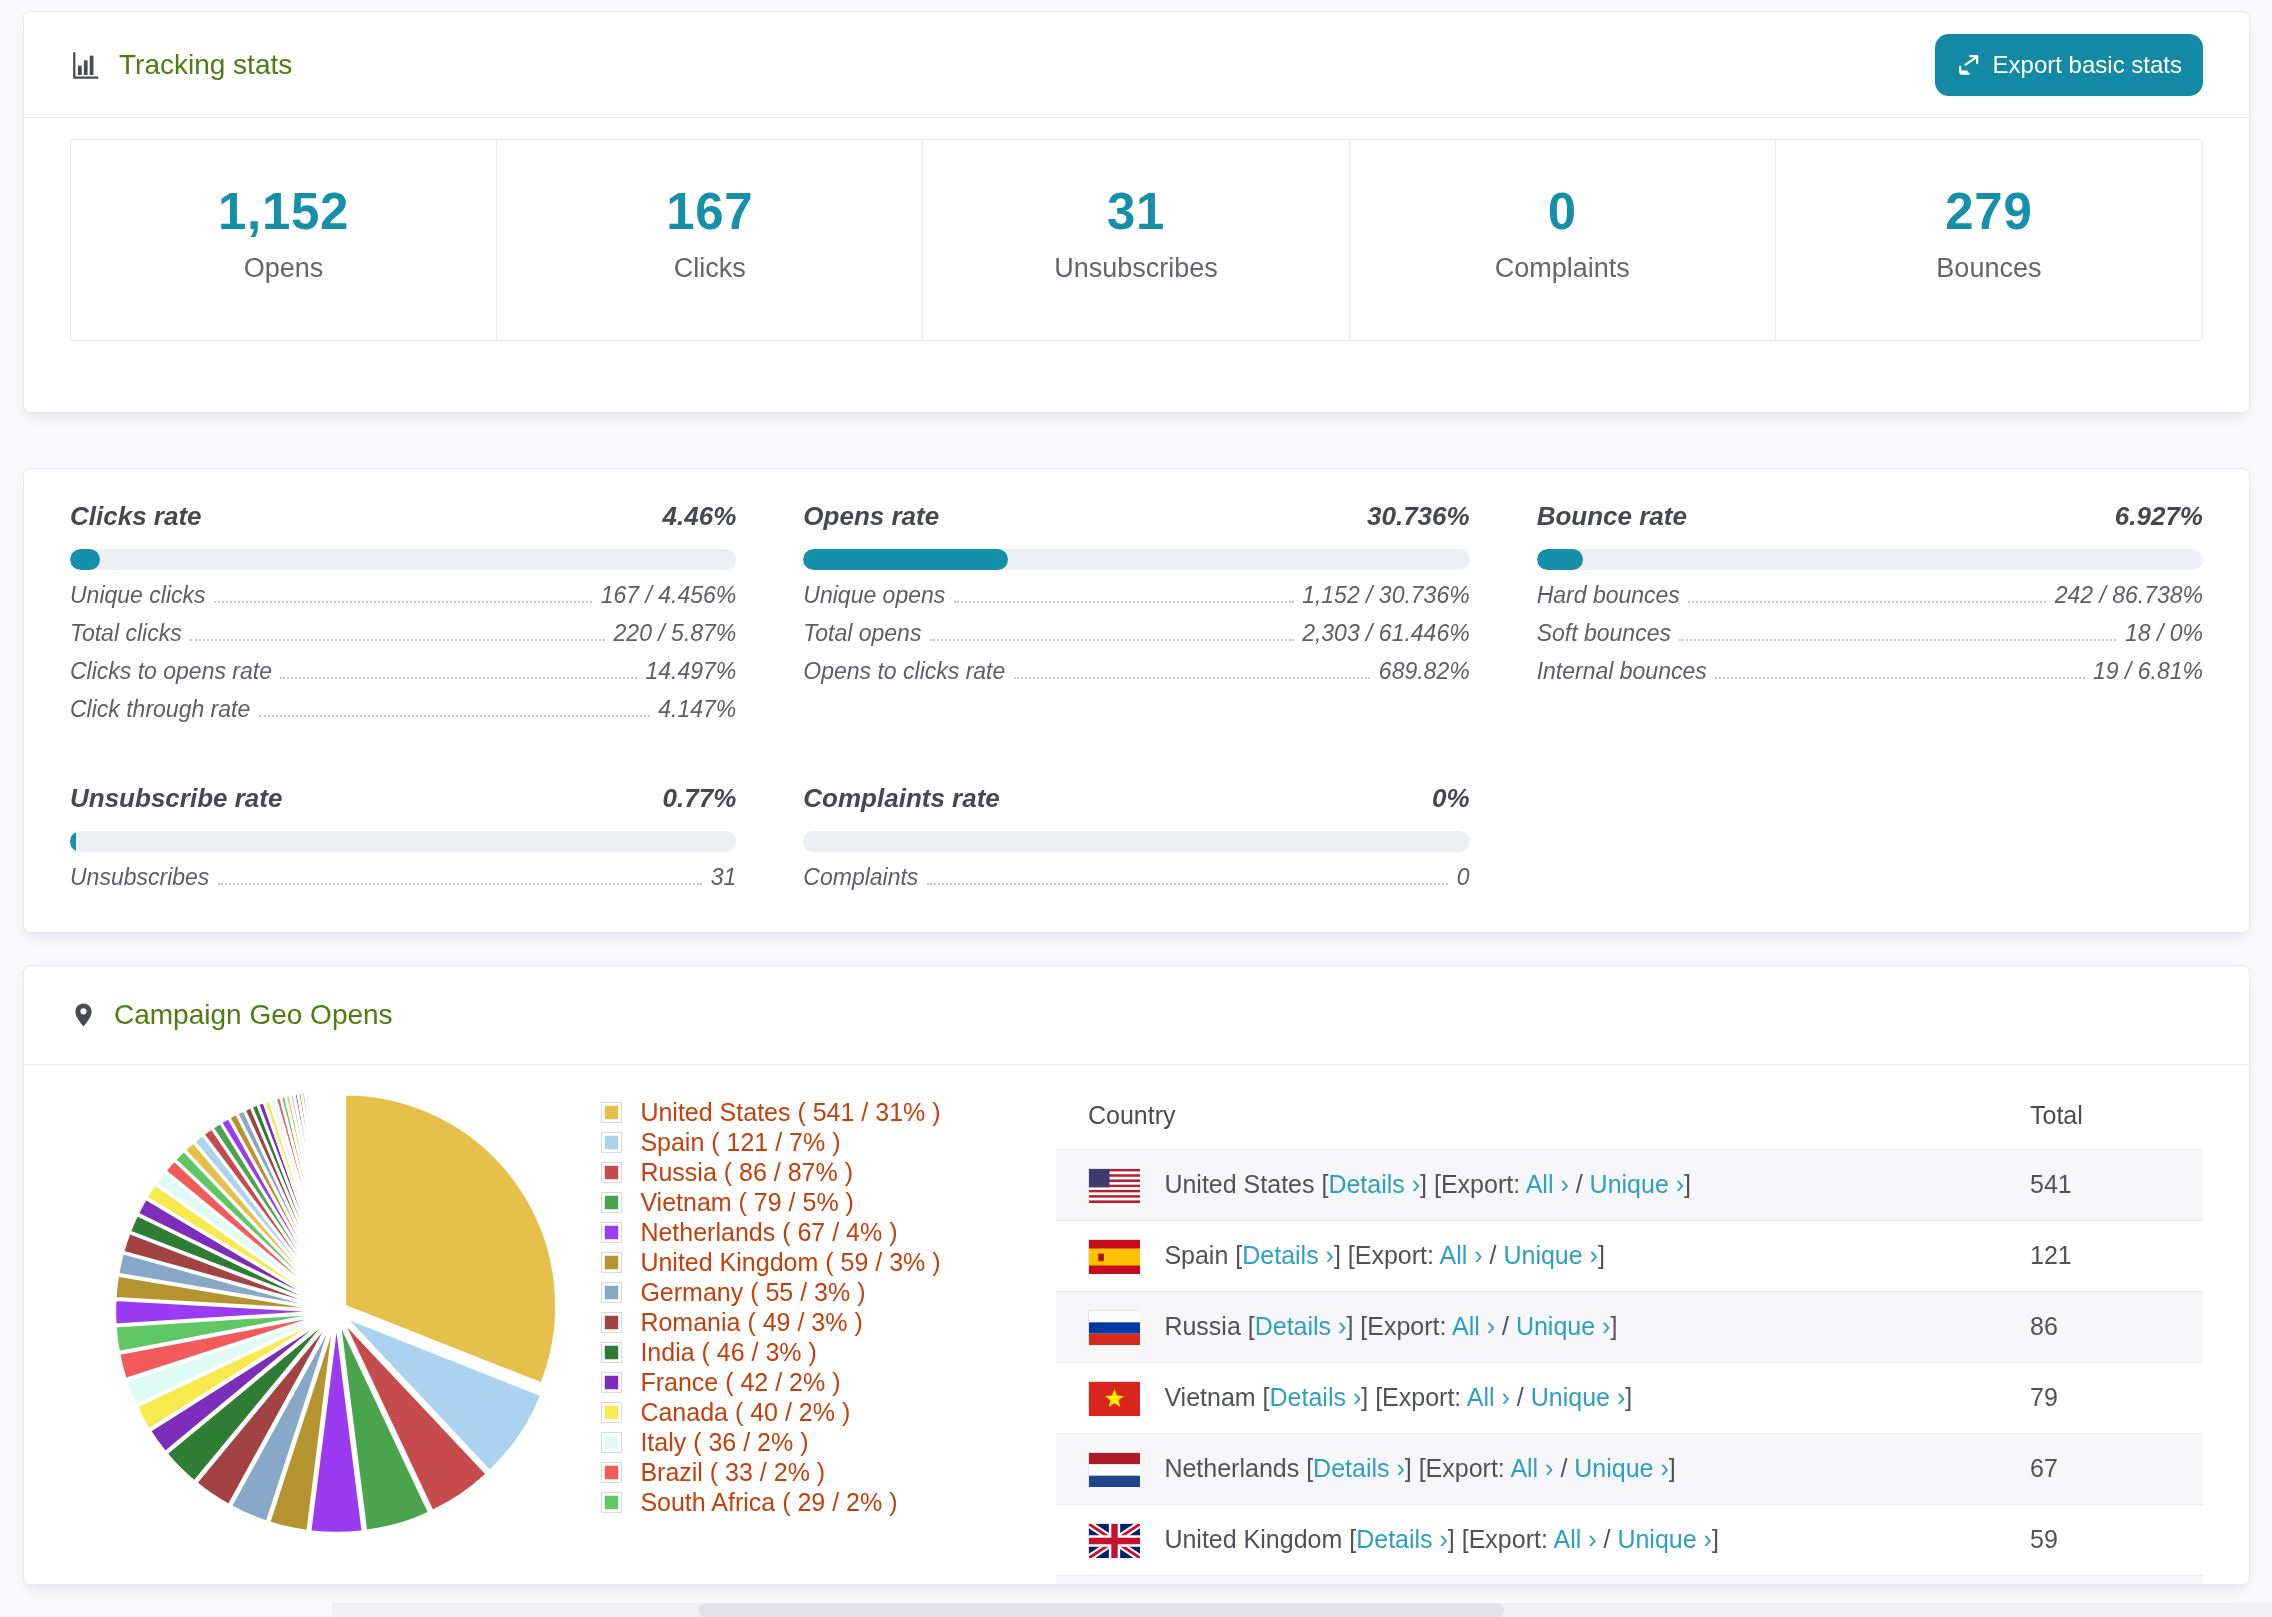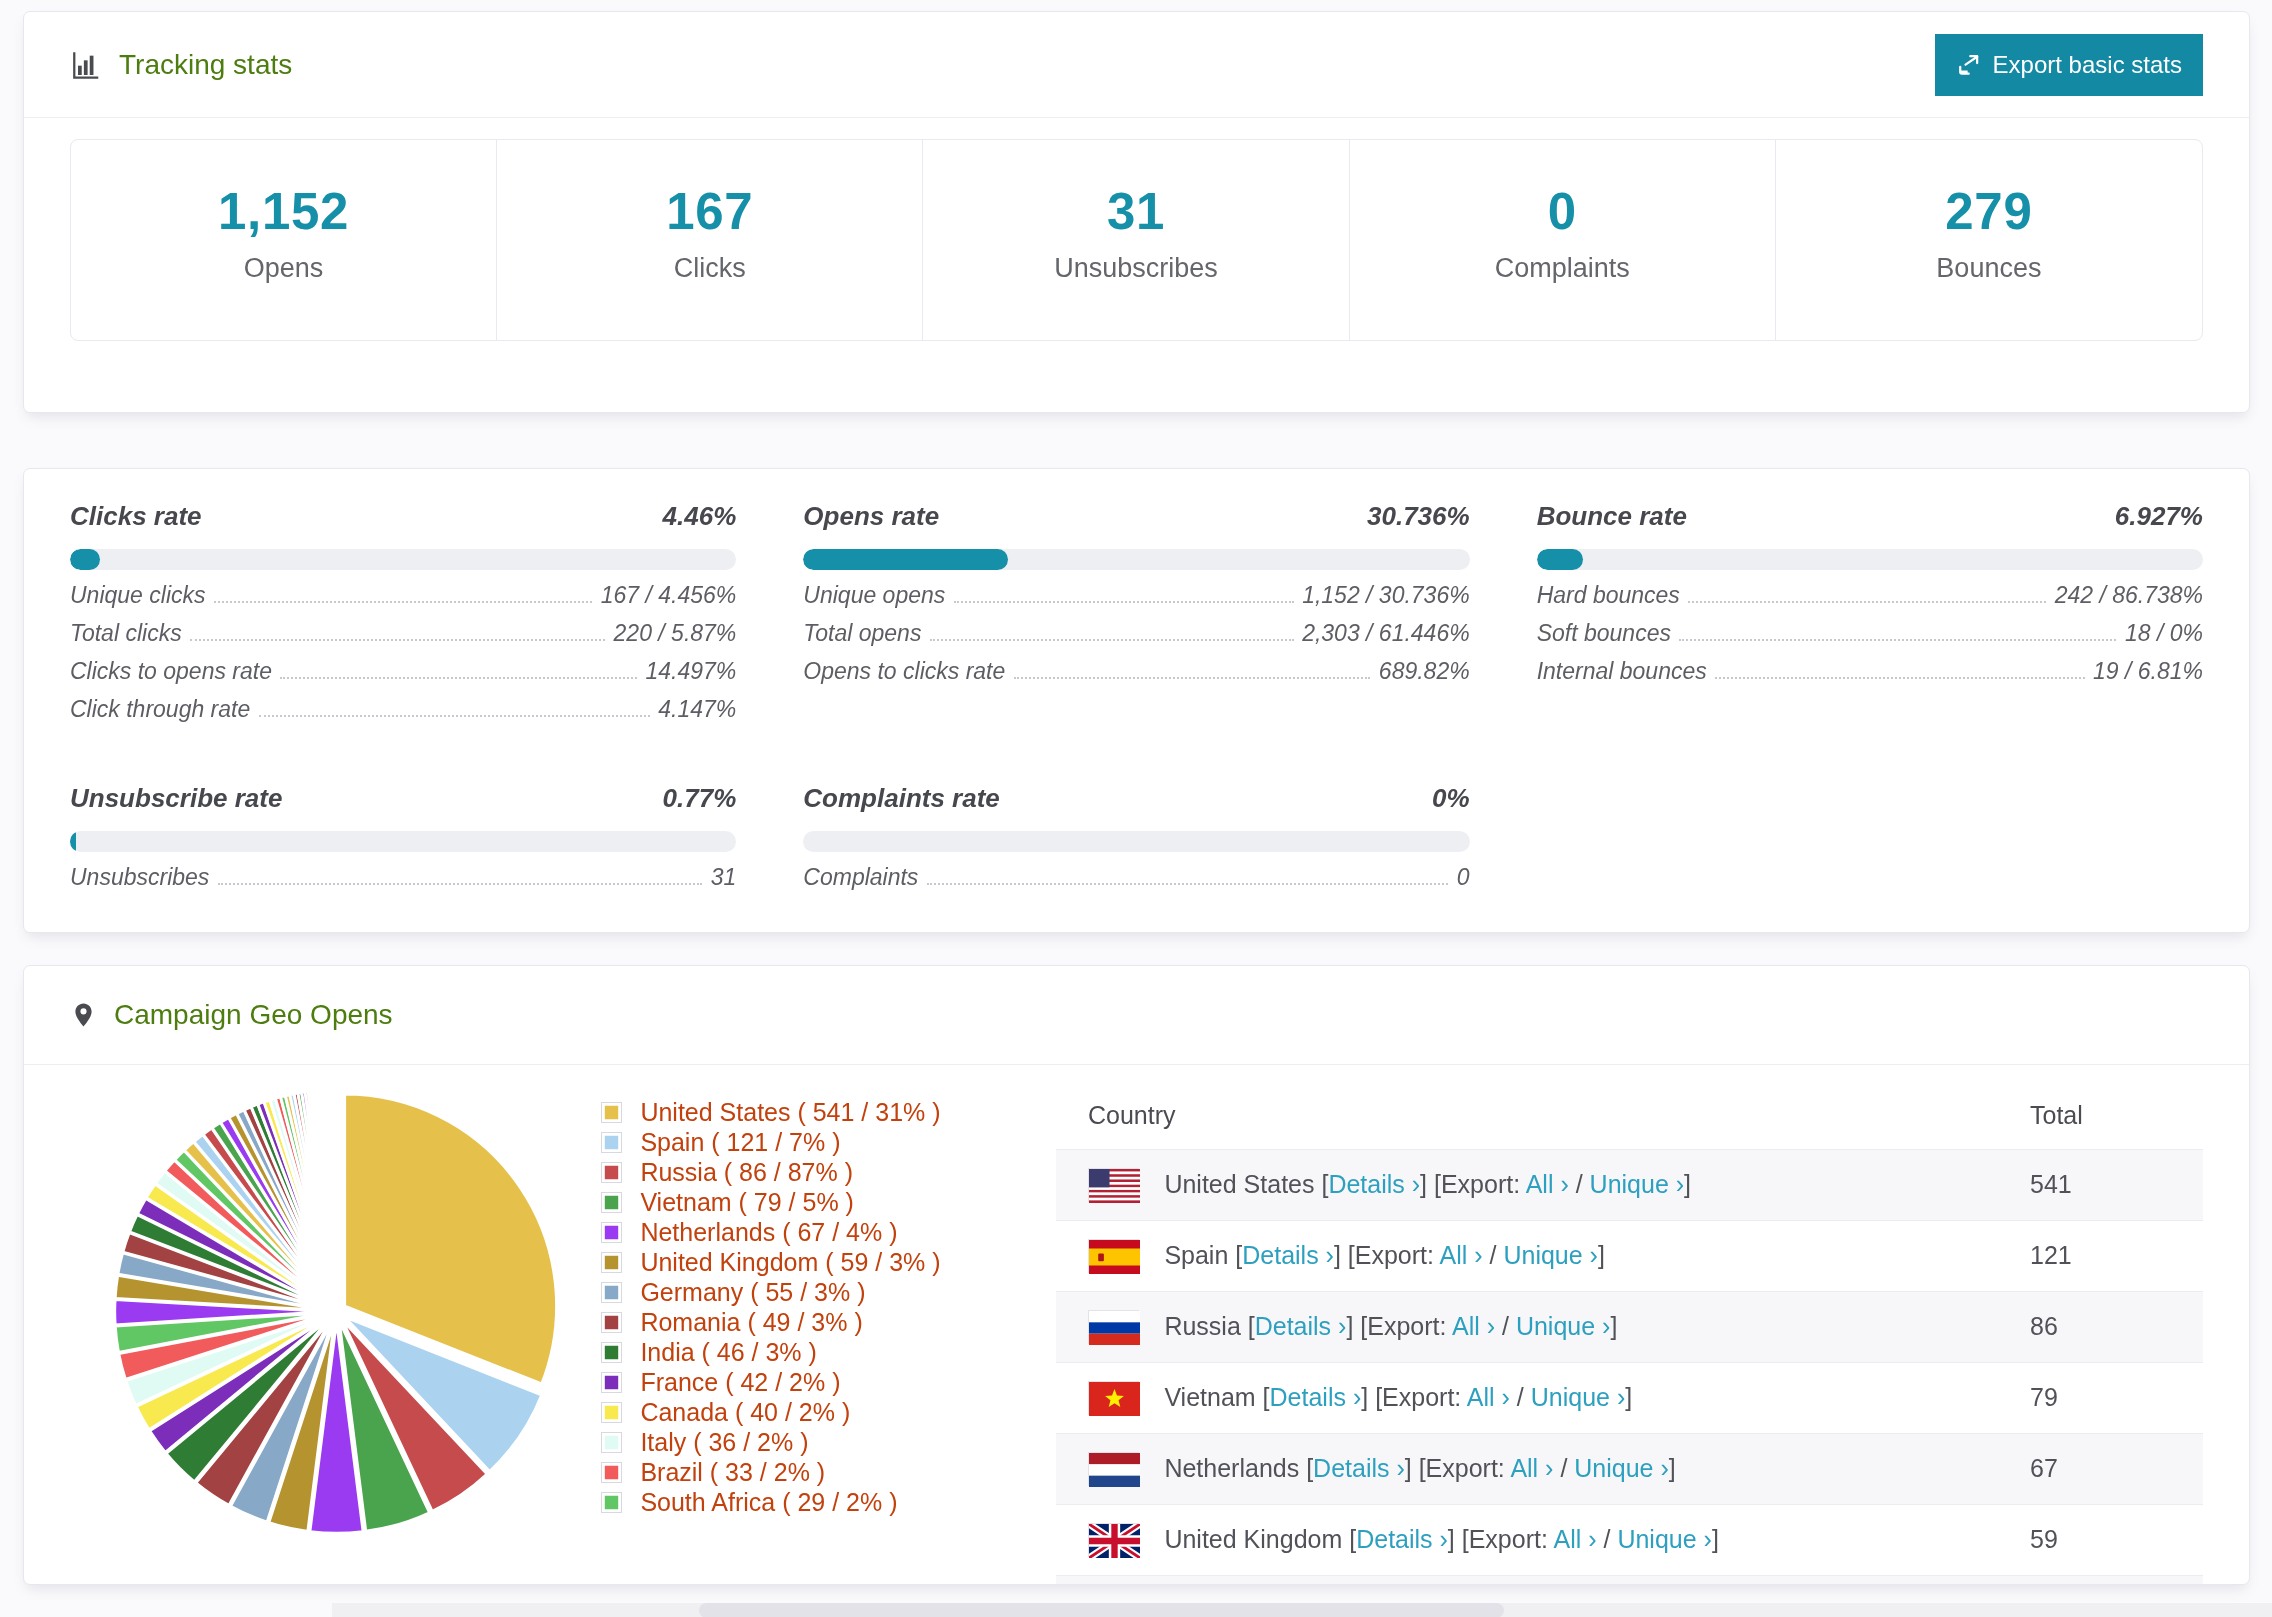--- a/index.html
+++ b/index.html
@@ -16,26 +16,26 @@
   .card{
     background:#fff;border:1.4px solid var(--cardborder);border-radius:7px;
     margin:0 23px;box-shadow:0 7px 12.7px -4.2px rgba(110,110,140,.18);
     position:relative;
   }
   .card-header{display:flex;align-items:center;height:106px;padding:0 46px;border-bottom:1.4px solid var(--divider)}
   .card-title{display:flex;align-items:center;gap:17px;font-size:28px;color:#4d7c0f}
   .spacer{flex:1}
   .export-btn{
     display:flex;align-items:center;gap:11.3px;background:var(--button);color:#fff;
-    border:none;border-radius:0;height:62px;padding:0 21px;font-size:24px;
+    border:none;border-radius:14px;height:62px;padding:0 21px;font-size:24px;
     font-family:"Liberation Sans",sans-serif;cursor:pointer;
   }
   
   .summary-wrap{padding:21px 46px 71px}
-  .summary-grid{display:grid;grid-template-columns:repeat(5,1fr);border:1.4px solid #e9e9ef;border-radius:8px;background:#fff}
+  .summary-grid{display:grid;grid-template-columns:repeat(5,1fr);border:1.4px solid #e9e9ef;border-radius:3px;background:#fff}
   .sum-cell{text-align:center;padding:42px 0 56px;border-right:1.4px solid #e9e9ef}
   .sum-cell:last-child{border-right:none}
   .sum-value{font-size:51px;font-weight:700;color:var(--accent);letter-spacing:0.7px}
   .sum-label{font-size:27px;color:#65666c;margin-top:11.3px}
   
   .rates-card{
     margin-top:55px;display:grid;grid-template-columns:repeat(3,1fr);
     column-gap:67px;row-gap:49px;padding:32px 46px 30px;font-style:italic;
   }
   .rate-head{display:flex;justify-content:space-between;align-items:baseline;font-size:26px;font-weight:700;color:#47484e}

